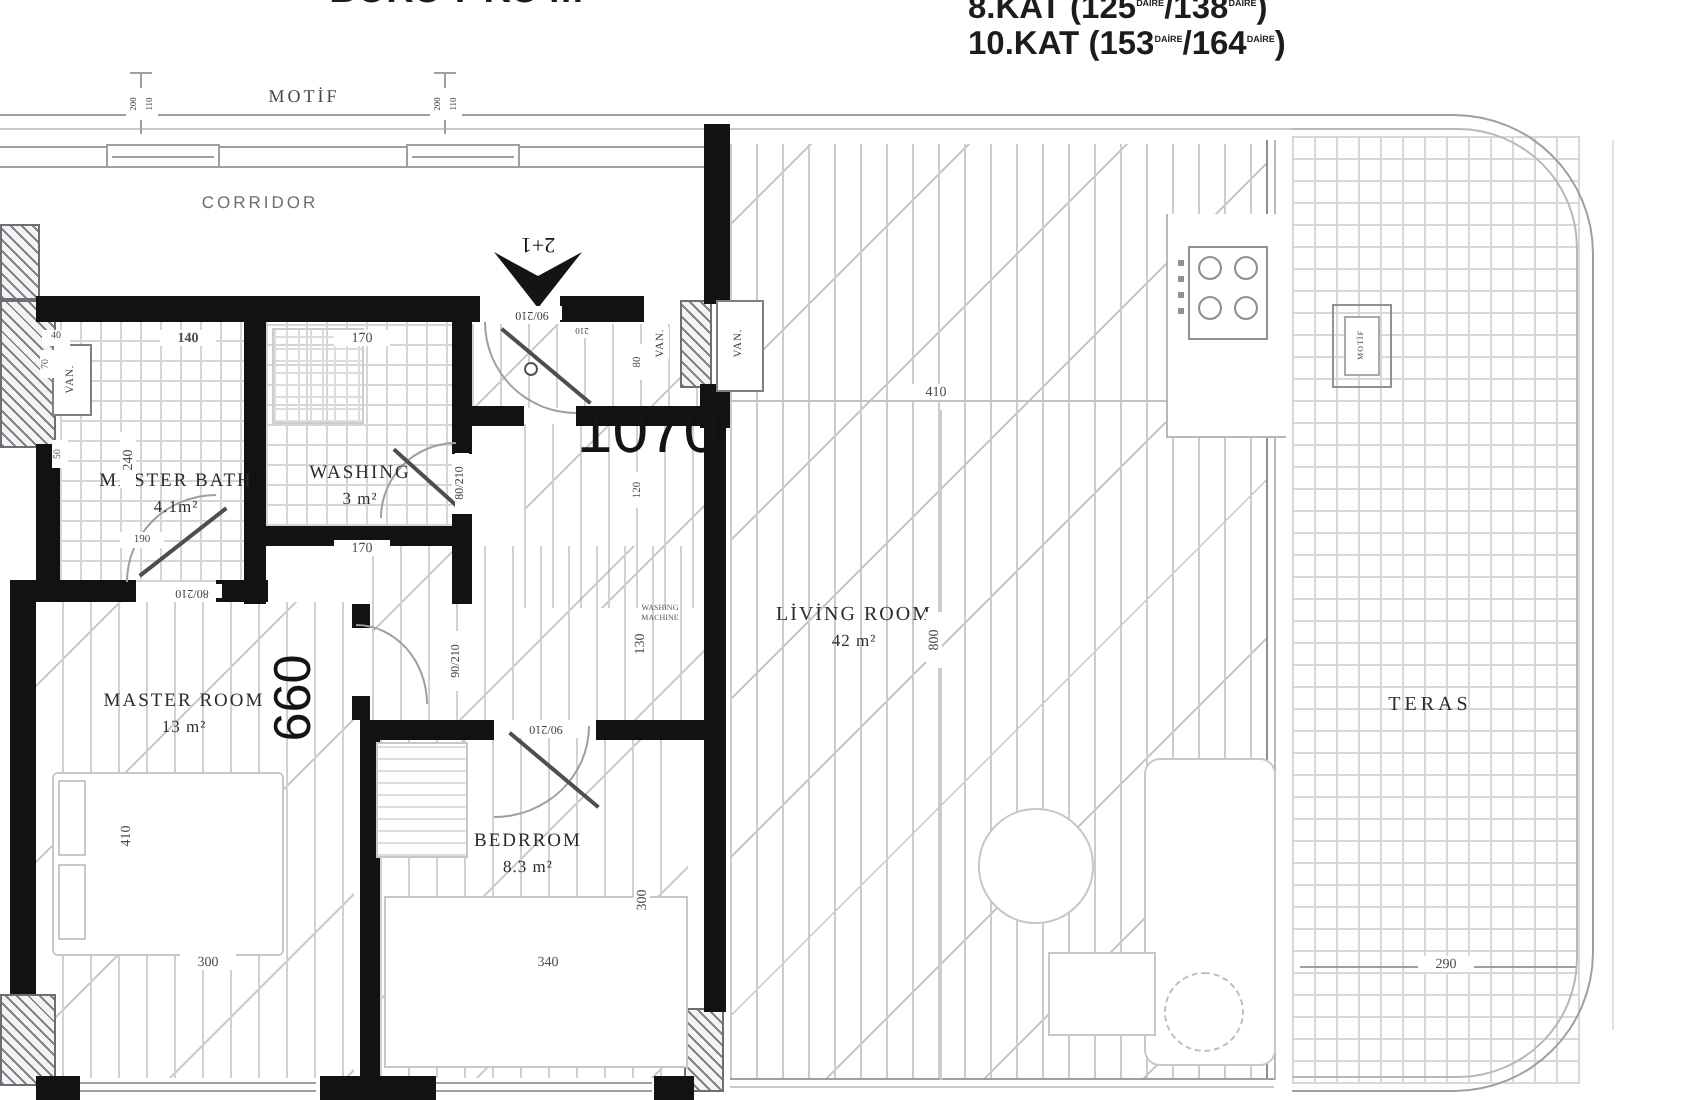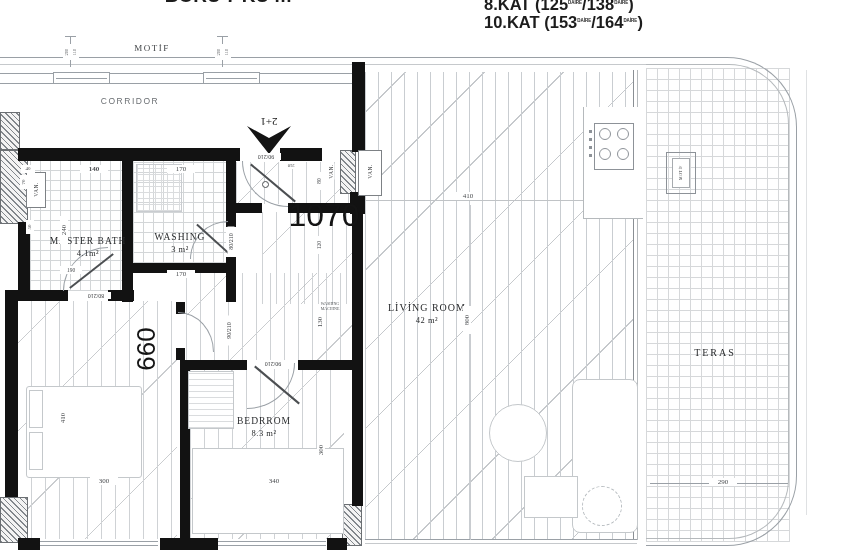--- a/index.html
+++ b/index.html
@@ -163,20 +163,24 @@
   <div class="vantxt" style="left:362px;top:168px;width:16px;">VAN.</div>
 
   <div class="rlabel" style="left:36px;top:236px;width:104px;font-size:9.5px;">
     <div>MASTER BATH</div>
     <div class="area">4.1m²</div>
   </div>
   <div class="rlabel" style="left:134px;top:232px;width:92px;font-size:9.5px;">
     <div>WASHING</div>
     <div class="area">3 m²</div>
   </div>
+  <div class="rlabel" style="left:36px;top:346px;width:112px;font-size:9.5px;">
+    <div>MASTER ROOM</div>
+    <div class="area">13 m²</div>
+  </div>
   <div class="rlabel" style="left:218px;top:416px;width:92px;font-size:9.5px;">
     <div>BEDRROM</div>
     <div class="area">8.3 m²</div>
   </div>
   <div class="rlabel" style="left:372px;top:302px;width:110px;font-size:10px;">
     <div>LİVİNG ROOM</div>
     <div class="area">42 m²</div>
   </div>
   <div class="rlabel" style="left:684px;top:347px;width:62px;font-size:10px;letter-spacing:2px;">TERAS</div>
   <div class="rlabel" style="left:94px;top:96px;width:72px;font-size:8.5px;font-family:'Liberation Sans',sans-serif;color:#6b6f73;letter-spacing:1.5px;">CORRIDOR</div>

